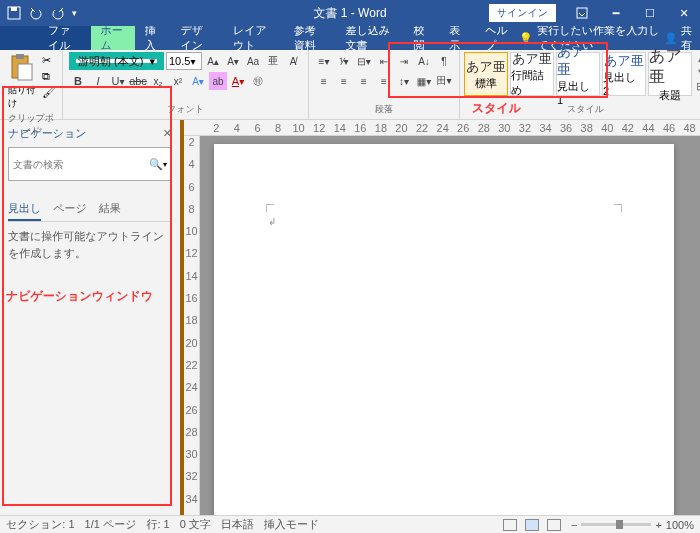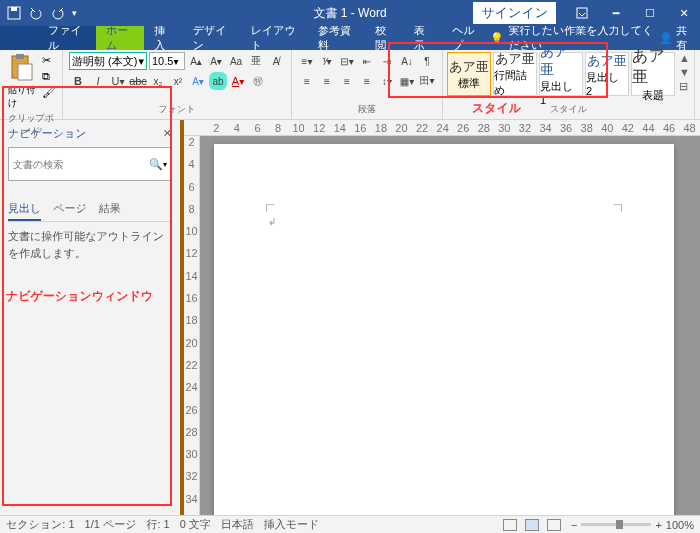--- a/index.html
+++ b/index.html
@@ -2,40 +2,40 @@
 <html><head>
 <meta charset="utf-8">
 <style>
 *{margin:0;padding:0;box-sizing:border-box;font-family:"Meiryo UI","Yu Gothic UI",sans-serif;font-size:11px;}
 body{background:#fff;width:700px;height:533px;overflow:hidden;position:relative;}
 .titlebar{height:26px;background:#2b579a;color:#fff;display:flex;align-items:center;position:relative;}
 .qat{display:flex;align-items:center;gap:6px;padding-left:6px;}
 .qat-icon{width:16px;height:16px;display:inline-flex;align-items:center;justify-content:center;}
 .title-center{position:absolute;left:50%;transform:translateX(-50%);font-size:12px;}
 .title-right{margin-left:auto;display:flex;align-items:center;gap:2px;}
-.signin-btn{background:#fff;color:#2b579a;padding:2px 8px;font-size:13px;margin-right:8px;}
+.signin-btn{background:#fff;color:#2b579a;padding:2px 8px;font-size:10px;margin-right:8px;}
 .win-btn{width:32px;height:26px;display:flex;align-items:center;justify-content:center;color:#fff;}
 .tabbar{height:24px;background:#2b579a;color:#fff;display:flex;align-items:stretch;}
 .tab{padding:0 10px;display:flex;align-items:center;font-size:11px;cursor:pointer;}
 .tab.file{background:#19478a;padding-left:48px;}
-.tab.active{background:#84cc16;color:#2b579a;}
+.tab.active{background:#86efac;color:#2b579a;}
 .tab-right{margin-left:auto;display:flex;align-items:center;gap:4px;padding-right:8px;}
 .tell-me{font-size:10px;display:flex;align-items:center;gap:4px;}
 .share{display:flex;align-items:center;gap:3px;font-size:11px;}
 .ribbon{height:70px;background:#f3f3f3;border-bottom:1px solid #d4d4d4;display:flex;position:relative;}
 .rgroup{border-right:1px solid #d4d4d4;padding:2px 6px;display:flex;flex-direction:column;height:100%;}
 .rgroup-body{flex:1;display:flex;align-items:flex-start;gap:4px;}
 .rgroup-label{text-align:center;font-size:9px;color:#666;padding-bottom:1px;}
 .paste-btn{display:flex;flex-direction:column;align-items:center;gap:2px;padding:2px;}
 .paste-icon{width:28px;height:28px;}
 .clip-side{display:flex;flex-direction:column;gap:2px;padding-top:2px;}
 .mini-icon{width:14px;height:14px;}
 .font-group{flex-direction:column;gap:2px;}
 .font-row{display:flex;align-items:center;gap:2px;}
-.font-combo{width:78px;height:18px;background:#fff;border:1px solid #14b8a6;font-size:10px;padding:0 2px;display:flex;align-items:center;justify-content:space-between;}
+.font-combo{width:95px;height:18px;background:#fff;border:7px solid #14b8a6;font-size:10px;padding:0 2px;display:flex;align-items:center;justify-content:space-between;}
 .size-combo{width:36px;height:18px;background:#fff;border:1px solid #ababab;font-size:10px;padding:0 2px;display:flex;align-items:center;}
 .tbtn{width:18px;height:18px;display:flex;align-items:center;justify-content:center;font-size:10px;color:#444;}
 .styles-group{padding:2px 4px;}
 .styles-row{display:flex;gap:2px;}
 .style-chip{width:44px;height:44px;border:1px solid #d4d4d4;background:#fff;display:flex;flex-direction:column;align-items:center;justify-content:center;font-size:8px;}
 .style-chip.selected{border:1px solid #f2a100;background:#fff3da;}
 .style-sample{font-size:13px;color:#333;}
 .style-sample.h1{color:#2b579a;font-size:14px;}
 .style-sample.h2{color:#2b579a;font-size:13px;}
 .style-sample.title{color:#333;font-size:16px;}
@@ -110,20 +110,21 @@
   </div>
 </div>
 
 <div class="tabbar">
   <div class="tab file">ファイル</div>
   <div class="tab active">ホーム</div>
   <div class="tab">挿入</div>
   <div class="tab">デザイン</div>
   <div class="tab">レイアウト</div>
   <div class="tab">参考資料</div>
+  <div class="tab">差し込み文書</div>
   <div class="tab">校閲</div>
   <div class="tab">表示</div>
   <div class="tab">ヘルプ</div>
   <div class="tab-right">
     <div class="tell-me">
         <span>💡</span>
         <span>実行したい作業を入力してください</span>
       </div>
     <div class="share">
         <span>👤</span>
@@ -173,21 +174,21 @@
         <div class="tbtn">
             <i>I</i>
           </div>
         <div class="tbtn"><u>U</u>▾</div>
         <div class="tbtn">
             <s>abc</s>
           </div>
         <div class="tbtn">x₂</div>
         <div class="tbtn">x²</div>
         <div class="tbtn" style="color:#4285f4;">A▾</div>
-        <div class="tbtn" style="background:#5eead4;border-radius:6px;">ab</div>
+        <div class="tbtn" style="background:#f0abfc;">ab</div>
         <div class="tbtn" style="color:#c00;"><u>A</u>▾</div>
         <div class="tbtn">㊕</div>
       </div>
     </div>
     <div class="rgroup-label">フォント</div>
   </div>
 
   <div class="rgroup">
     <div class="rgroup-body font-group">
       <div class="font-row">

